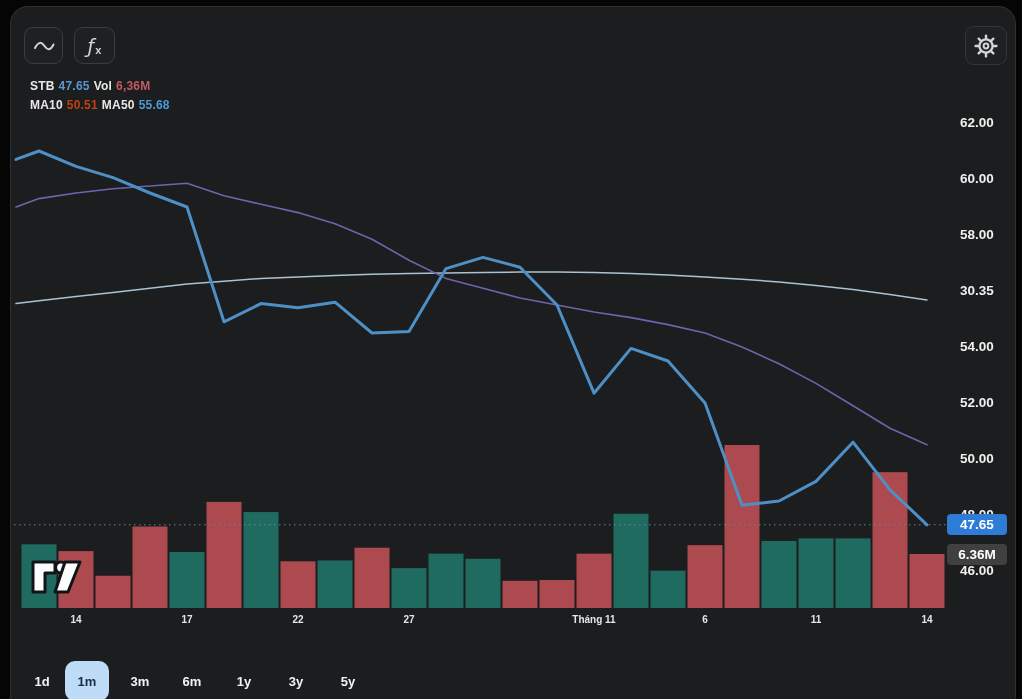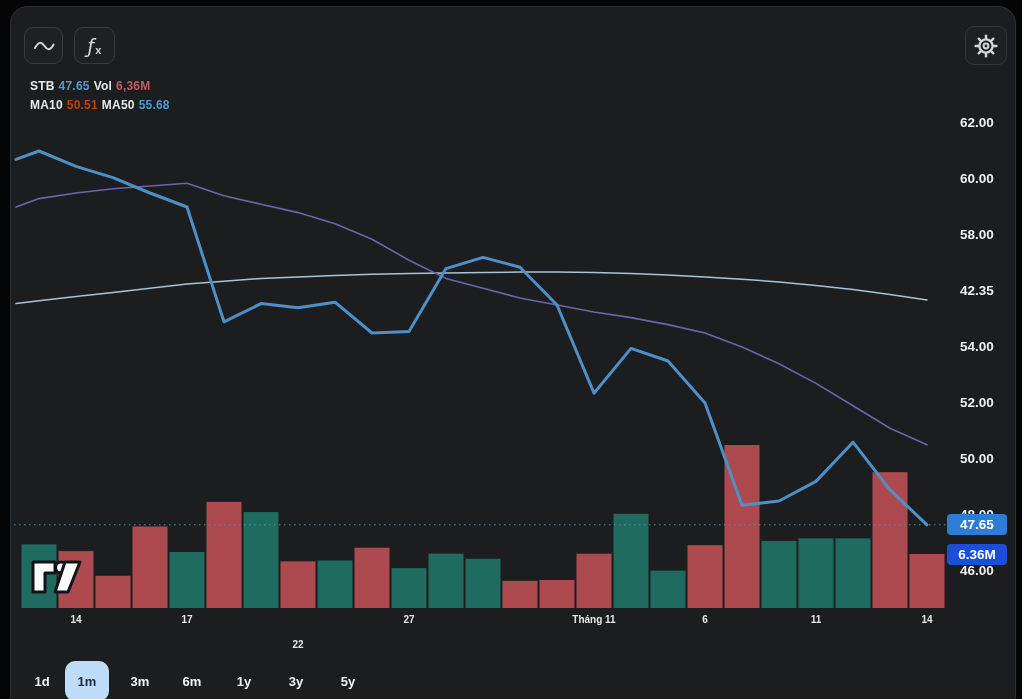--- a/index.html
+++ b/index.html
@@ -126,35 +126,35 @@
     <path d="M3 8 h22 v11 h-10 v19 h-12 z"></path>
     <circle cx="31" cy="13.5" r="5.4"></circle>
     <path d="M35 8 h15 l-12 30 h-13 z"></path>
   </g>
 </svg>
 
 <div id="y-ticks">
     <div class="y-tick" style="top: 115px;">62.00</div>
     <div class="y-tick" style="top: 171px;">60.00</div>
     <div class="y-tick" style="top: 227px;">58.00</div>
-    <div class="y-tick" style="top: 283px;">42.35</div>
+    <div class="y-tick" style="top: 283px;">30.35</div>
     <div class="y-tick" style="top: 339px;">54.00</div>
     <div class="y-tick" style="top: 395px;">52.00</div>
     <div class="y-tick" style="top: 451px;">50.00</div>
     <div class="y-tick" style="top: 507px;">48.00</div>
     <div class="y-tick" style="top: 563px;">46.00</div>
   </div>
 
 <div class="badge" id="price-badge" style="top: 514.3px; background: rgb(46, 124, 214);">47.65</div>
-<div class="badge" id="vol-badge" style="top: 543.504px; background: #1d4ed8; text-align: center;">6.36M</div>
+<div class="badge" id="vol-badge" style="top: 543.504px; background: #404040; text-align: center;">6.36M</div>
 
 <div id="x-labels">
     <div class="x-label" style="left: 76px;">14</div>
     <div class="x-label" style="left: 187px;">17</div>
-    <div class="x-label" style="left: 298px; margin-top: 25px;">22</div>
+    <div class="x-label" style="left: 298px;">22</div>
     <div class="x-label" style="left: 409px;">27</div>
     <div class="x-label" style="left: 594px;">Tháng 11</div>
     <div class="x-label" style="left: 705px;">6</div>
     <div class="x-label" style="left: 816px;">11</div>
     <div class="x-label" style="left: 927px;">14</div>
   </div>
 
 <div class="tf-bar" id="tf-bar">
     <div class="tf-btn">1d</div>
     <div class="tf-btn selected">1m</div>

